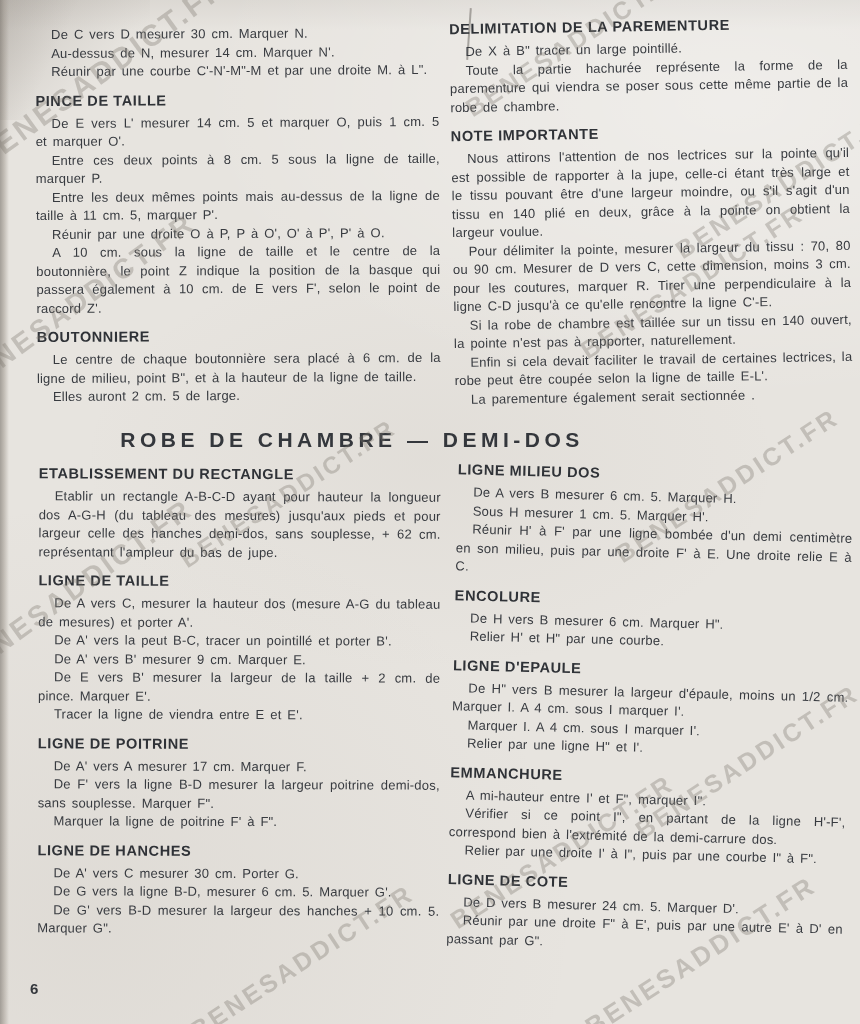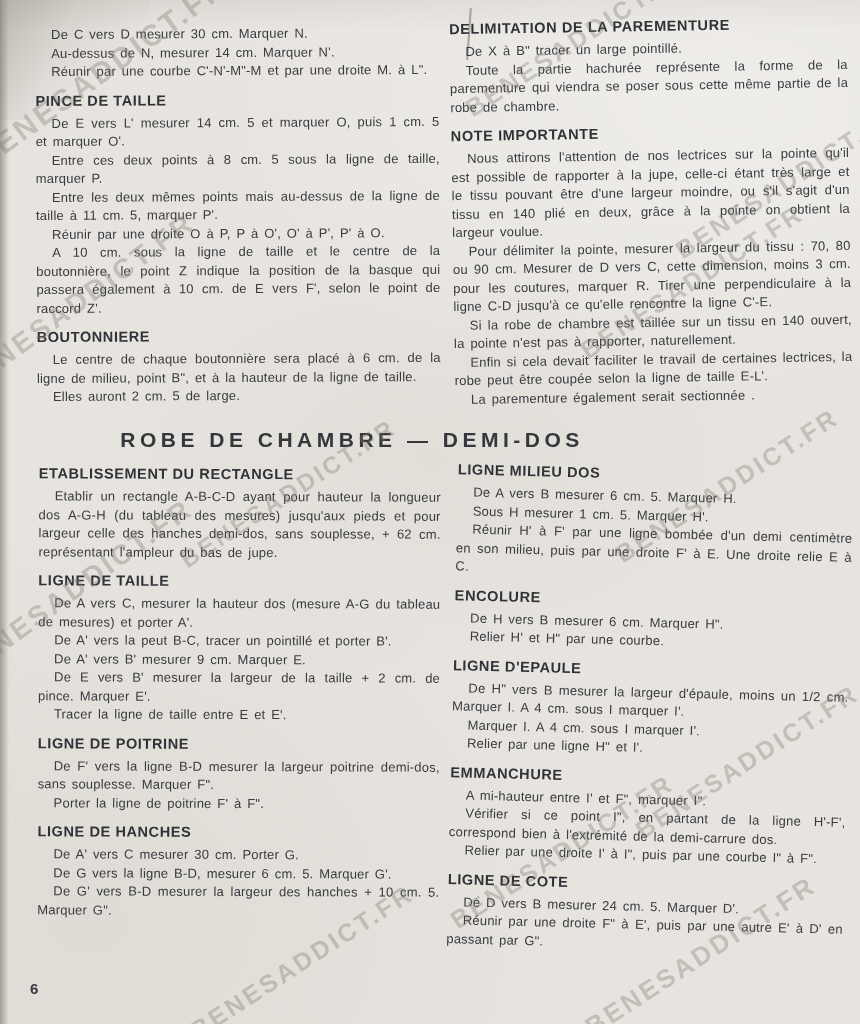--- a/index.html
+++ b/index.html
@@ -102,24 +102,25 @@
 <div class="main-heading">ROBE DE CHAMBRE — DEMI-DOS</div>
 
 <div class="col col-bl">
     <h3 class="sec-title">ETABLISSEMENT DU RECTANGLE</h3>
     <p>Etablir un rectangle A-B-C-D ayant pour hauteur la longueur dos A-G-H (du tableau des mesures) jusqu'aux pieds et pour largeur celle des hanches demi-dos, sans souplesse, + 62 cm. représentant l'ampleur du bas de jupe.</p>
     <h3 class="sec-title">LIGNE DE TAILLE</h3>
     <p>De A vers C, mesurer la hauteur dos (mesure A-G du tableau de mesures) et porter A'.</p>
     <p>De A' vers la peut B-C, tracer un pointillé et porter B'.</p>
     <p>De A' vers B' mesurer 9 cm. Marquer E.</p>
     <p>De E vers B' mesurer la largeur de la taille + 2 cm. de pince. Marquer E'.</p>
-    <p>Tracer la ligne de taille entre E et E'.</p>
+    <p>Tracer la ligne de viendra entre E et E'.</p>
     <h3 class="sec-title">LIGNE DE POITRINE</h3>
+    <p>De A' vers A mesurer 17 cm. Marquer F.</p>
     <p>De F' vers la ligne B-D mesurer la largeur poitrine demi-dos, sans souplesse. Marquer F".</p>
-    <p>Porter la ligne de poitrine F' à F".</p>
+    <p>Marquer la ligne de poitrine F' à F".</p>
     <h3 class="sec-title">LIGNE DE HANCHES</h3>
     <p>De A' vers C mesurer 30 cm. Porter G.</p>
     <p>De G vers la ligne B-D, mesurer 6 cm. 5. Marquer G'.</p>
     <p>De G' vers B-D mesurer la largeur des hanches + 10 cm. 5. Marquer G".</p>
   </div>
 <div class="col col-br">
     <h3 class="sec-title">LIGNE MILIEU DOS</h3>
     <p>De A vers B mesurer 6 cm. 5. Marquer H.</p>
     <p>Sous H mesurer 1 cm. 5. Marquer H'.</p>
     <p>Réunir H' à F' par une ligne bombée d'un demi centimètre en son milieu, puis par une droite F' à E. Une droite relie E à C.</p>

